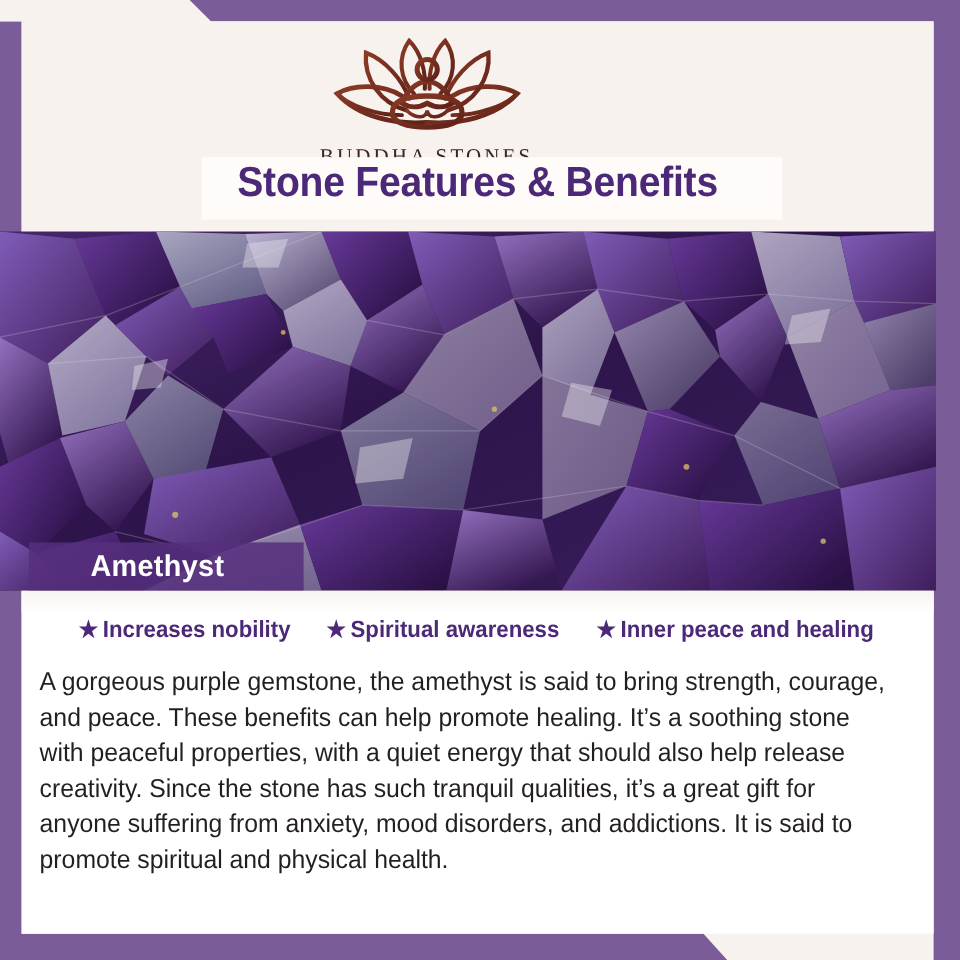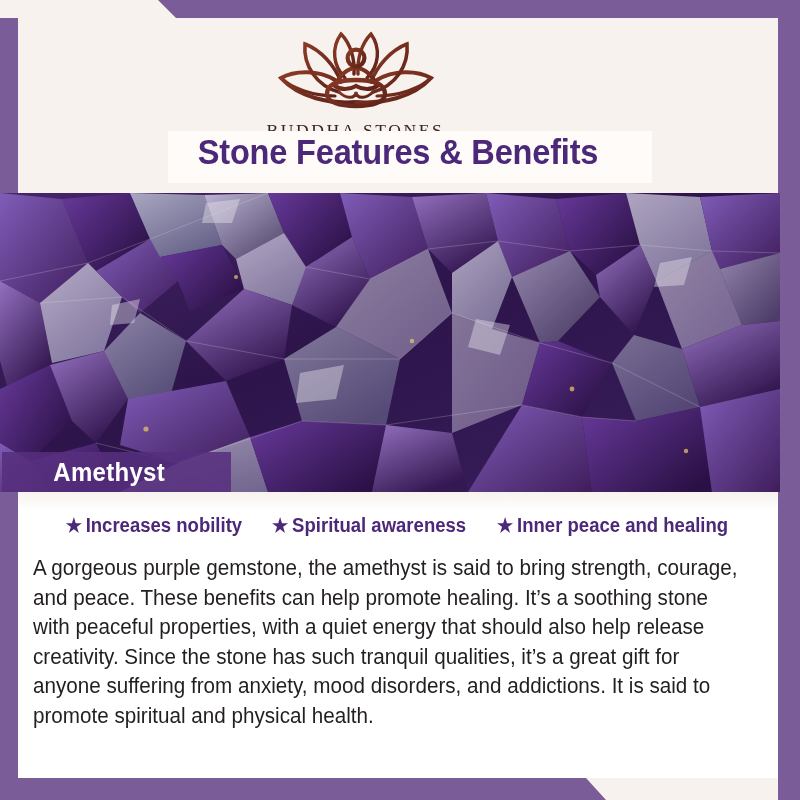--- a/index.html
+++ b/index.html
@@ -109,21 +109,21 @@
     height: 299px;
     overflow: hidden;
     z-index: 6;
     background: #3a2058;
   }
   .photo svg { display: block; }
 
   .stone-label {
     position: absolute;
     top: 452px;
-    left: 2px;
+    left: 24px;
     width: 229px;
     height: 40px;
     background: rgba(86, 46, 126, 0.86);
     z-index: 7;
   }
   .stone-label span {
     position: absolute;
     left: 49px;
     top: 6px;
     color: #ffffff;

